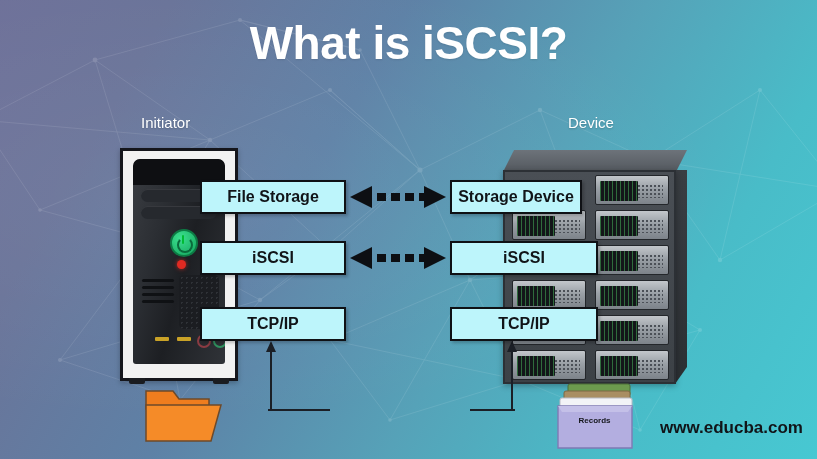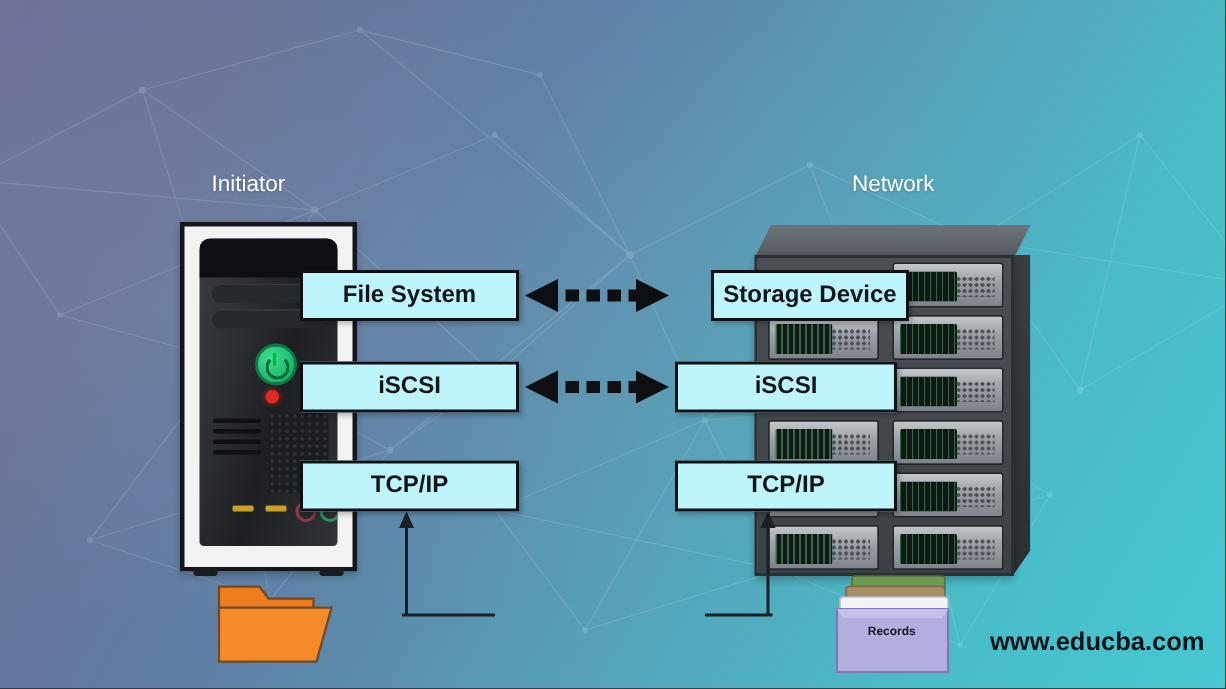--- a/index.html
+++ b/index.html
@@ -71,21 +71,21 @@
       background-image:radial-gradient(#4b5057 1.1px, transparent 1.2px);background-size:4px 4px;}
 
   
   .pbox{position:absolute;background:#bdf5fb;border:2px solid #0f1115;box-sizing:border-box;
       display:flex;align-items:center;justify-content:center;
       color:#111418;font-size:16px;font-weight:bold;
       box-shadow:2px 2px 3px rgba(0,0,0,.22);}
   #box-fs{left:200px;top:180px;width:146px;height:34px;}
   #box-iscsi-l{left:200px;top:241px;width:146px;height:34px;}
   #box-tcp-l{left:200px;top:307px;width:146px;height:34px;}
-  #box-sd{left:474px;top:180px;width:132px;height:34px;}
+  #box-sd{left:450px;top:180px;width:132px;height:34px;}
   #box-iscsi-r{left:450px;top:241px;width:148px;height:34px;}
   #box-tcp-r{left:450px;top:307px;width:148px;height:34px;}
 
   
   .darrow{position:absolute;left:350px;width:96px;height:26px;}
   #arrow-top{top:184px;} #arrow-mid{top:245px;}
 
   
   #cloud{position:absolute;left:322px;top:372px;width:160px;height:74px;}
   #cloud-text{position:absolute;left:0;right:0;top:26px;text-align:center;color:#ffffff;
@@ -143,23 +143,24 @@
       <circle cx="390" cy="420" r="1.8"></circle>
         <circle cx="700" cy="330" r="2"></circle>
       <circle cx="240" cy="20" r="2"></circle>
         <circle cx="360" cy="50" r="1.8"></circle>
       <circle cx="60" cy="360" r="2"></circle>
         <circle cx="640" cy="430" r="1.8"></circle>
     </g>
   </svg>
   <div id="veil"></div>
 
+  <div class="title">What is iSCSI?</div>
 
   <div class="side-label" id="label-initiator">Initiator</div>
-  <div class="side-label" id="label-target">Network</div>
+  <div class="side-label" id="label-target">Device</div>
 
   <div id="pc">
     <div id="pc-body">
       <div id="pc-top"></div>
       <div class="bay" id="bay1"></div>
       <div class="bay" id="bay2"></div>
       <div id="power">
         <div id="power-ring"></div>
       </div>
       <div id="led"></div>
@@ -232,21 +233,21 @@
     <g stroke="#1b1f26" stroke-width="2" fill="none">
       <path d="M271,410 L271,350"></path>
       <path d="M268,410 L330,410"></path>
       <path d="M512,410 L512,350"></path>
       <path d="M515,410 L470,410"></path>
     </g>
     <polygon points="271,341 266,352 276,352" fill="#1b1f26"></polygon>
     <polygon points="512,341 507,352 517,352" fill="#1b1f26"></polygon>
   </svg>
 
-  <div class="pbox" id="box-fs">File System</div>
+  <div class="pbox" id="box-fs">File Storage</div>
   <div class="pbox" id="box-iscsi-l">iSCSI</div>
   <div class="pbox" id="box-tcp-l">TCP/IP</div>
 
   <div class="pbox" id="box-sd">Storage Device</div>
   <div class="pbox" id="box-iscsi-r">iSCSI</div>
   <div class="pbox" id="box-tcp-r">TCP/IP</div>
 
   <svg class="darrow" id="arrow-top" viewBox="0 0 96 26">
     <polygon points="0,13 22,2 22,24" fill="#0d0f13"></polygon>
     <polygon points="96,13 74,2 74,24" fill="#0d0f13"></polygon>

